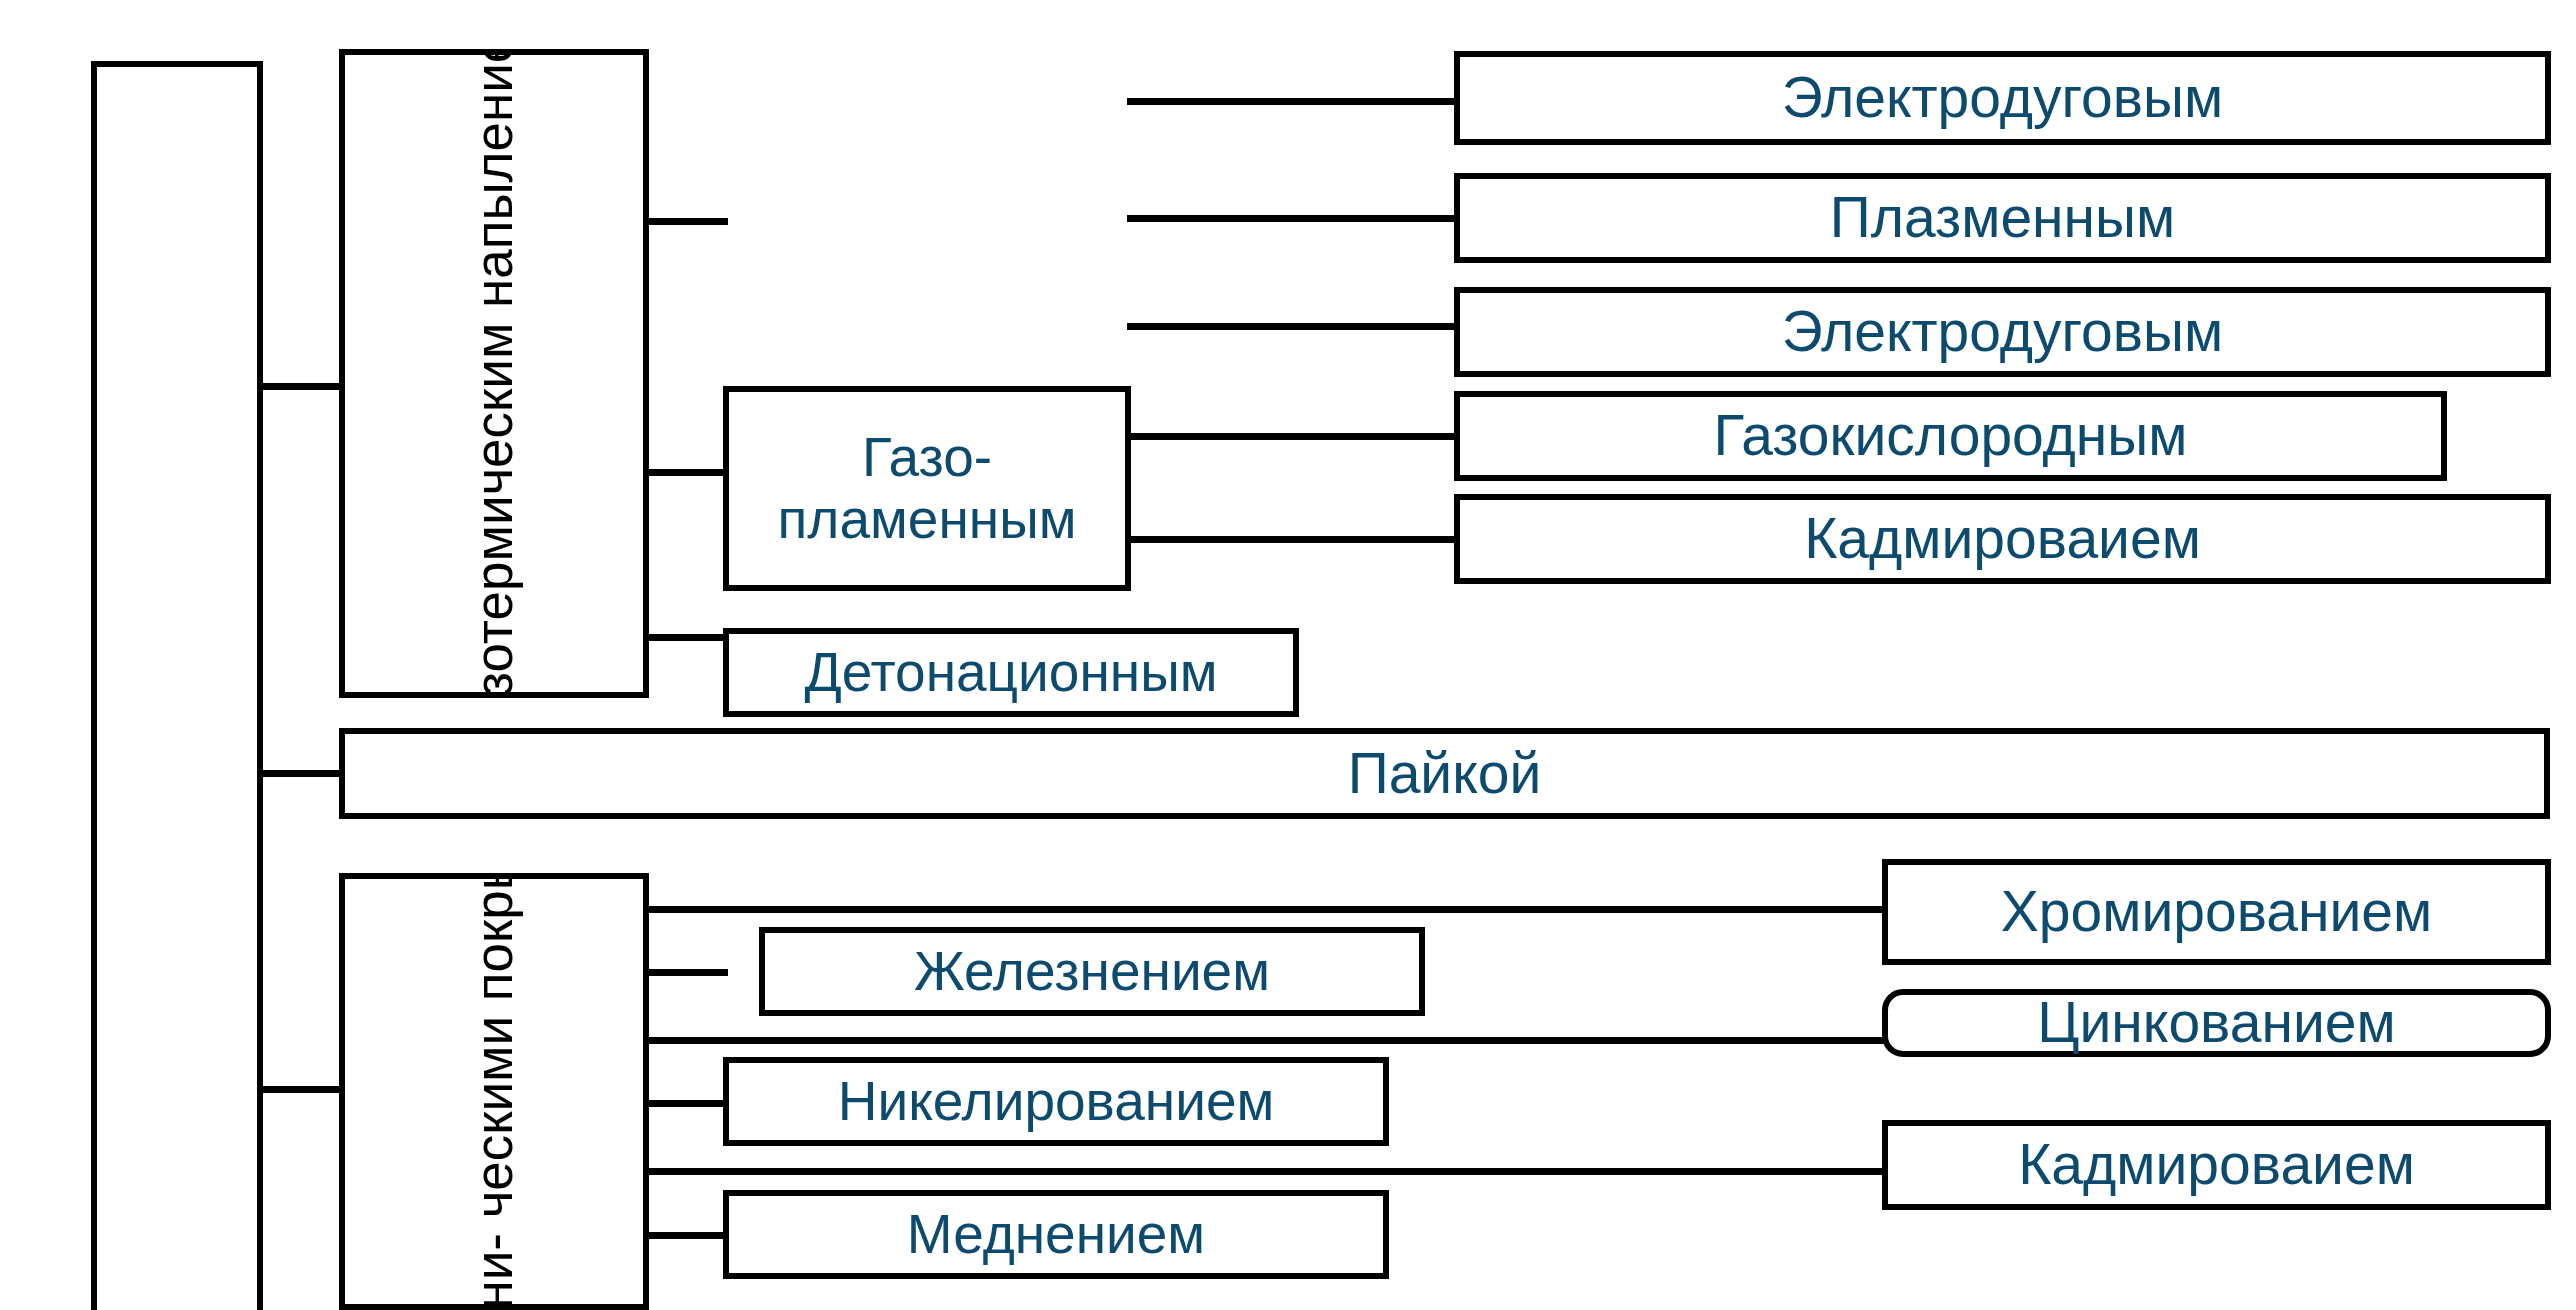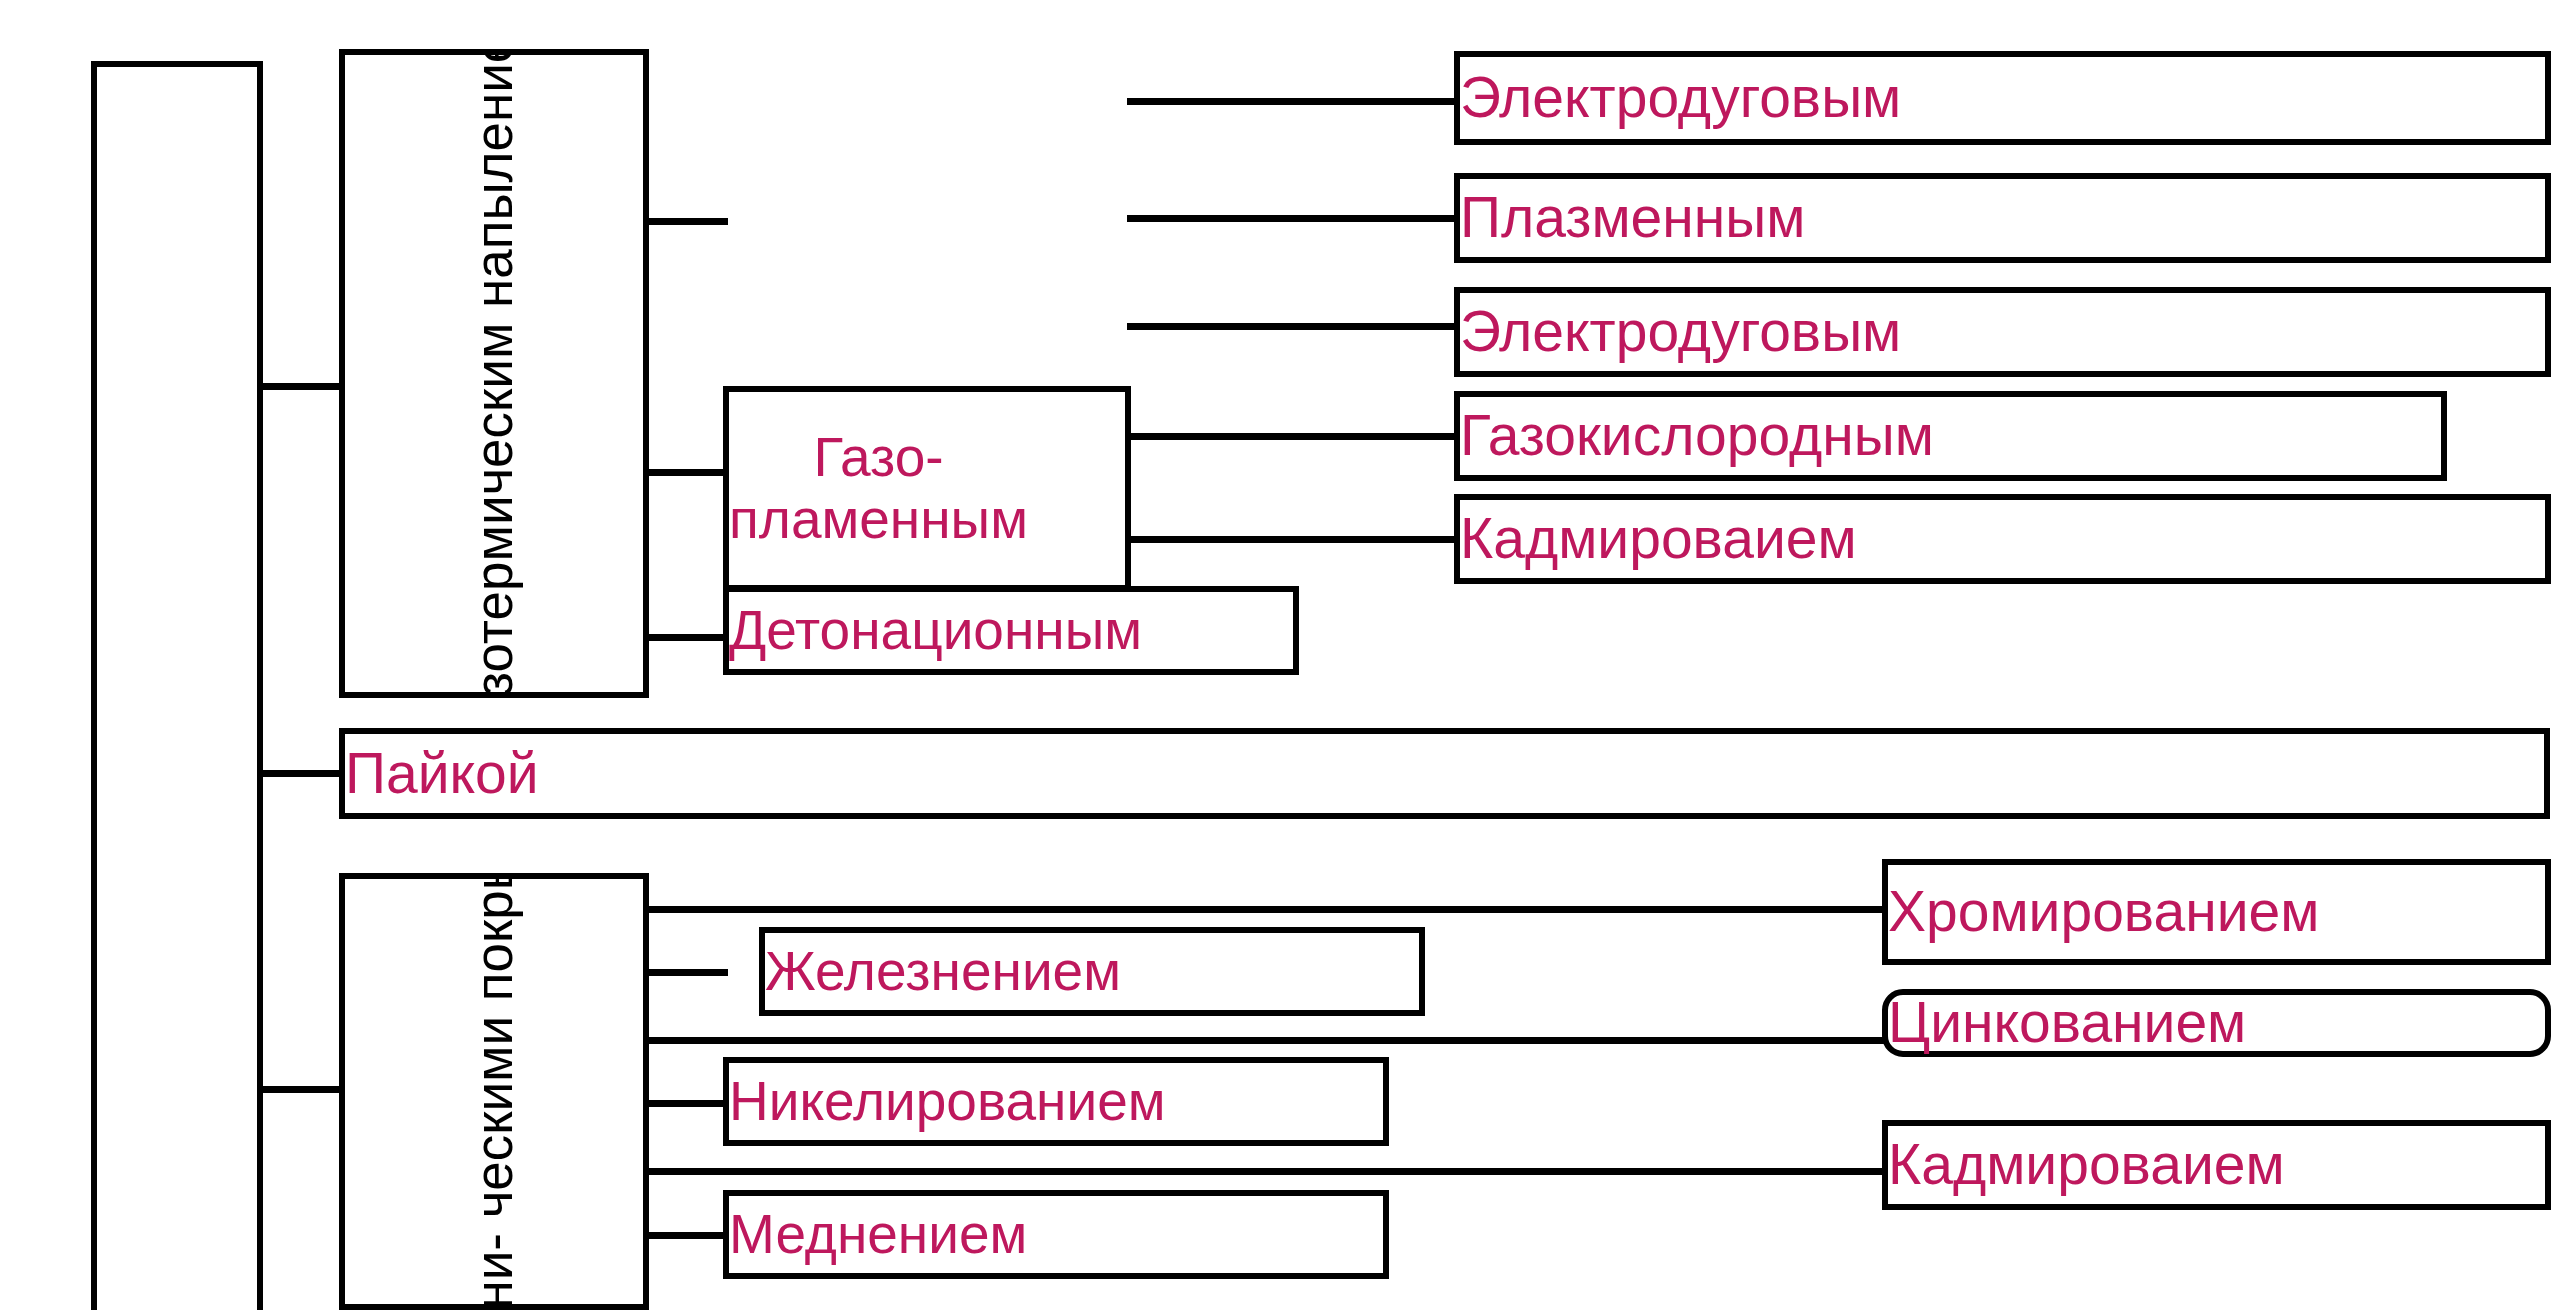--- a/index.html
+++ b/index.html
@@ -15,22 +15,22 @@
   }
 
   
   .box{
     position:absolute;
     box-sizing:border-box;
     border:6.9px solid #000000;
     background:#ffffff;
     display:flex;
     align-items:center;
-    justify-content:flex-start;
-    color:#be185d;
+    justify-content:center;
+    color:#0c4a6e;
     text-align:center;
     line-height:1.12;
     z-index:5;
   }
 
   .txt{
     display:block;
     white-space:pre-line;
   }
 
@@ -99,21 +99,21 @@
   <div class="hline" style="left:644px; top:218px; width:84px;"></div>
   <div class="hline" style="left:644px; top:469px; width:84px;"></div>
   <div class="hline" style="left:644px; top:634px; width:84px;"></div>
 
 
   <div class="box f-mid" style="left:723px; top:386px; width:408px; height:205px;">
     <span class="txt">Газо-
 пламенным</span>
   </div>
 
-  <div class="box f-mid" style="left:723px; top:586px; width:576px; height:89px;">
+  <div class="box f-mid" style="left:723px; top:628px; width:576px; height:89px;">
     <span class="txt">Детонационным</span>
   </div>
 
   <div class="hline" style="left:1127px; top:98px; width:332px;"></div>
   <div class="hline" style="left:1127px; top:215px; width:332px;"></div>
   <div class="hline" style="left:1127px; top:323px; width:332px;"></div>
 
   <div class="hline" style="left:1127px; top:433px; width:332px;"></div>
   <div class="hline" style="left:1127px; top:536px; width:332px;"></div>
 

